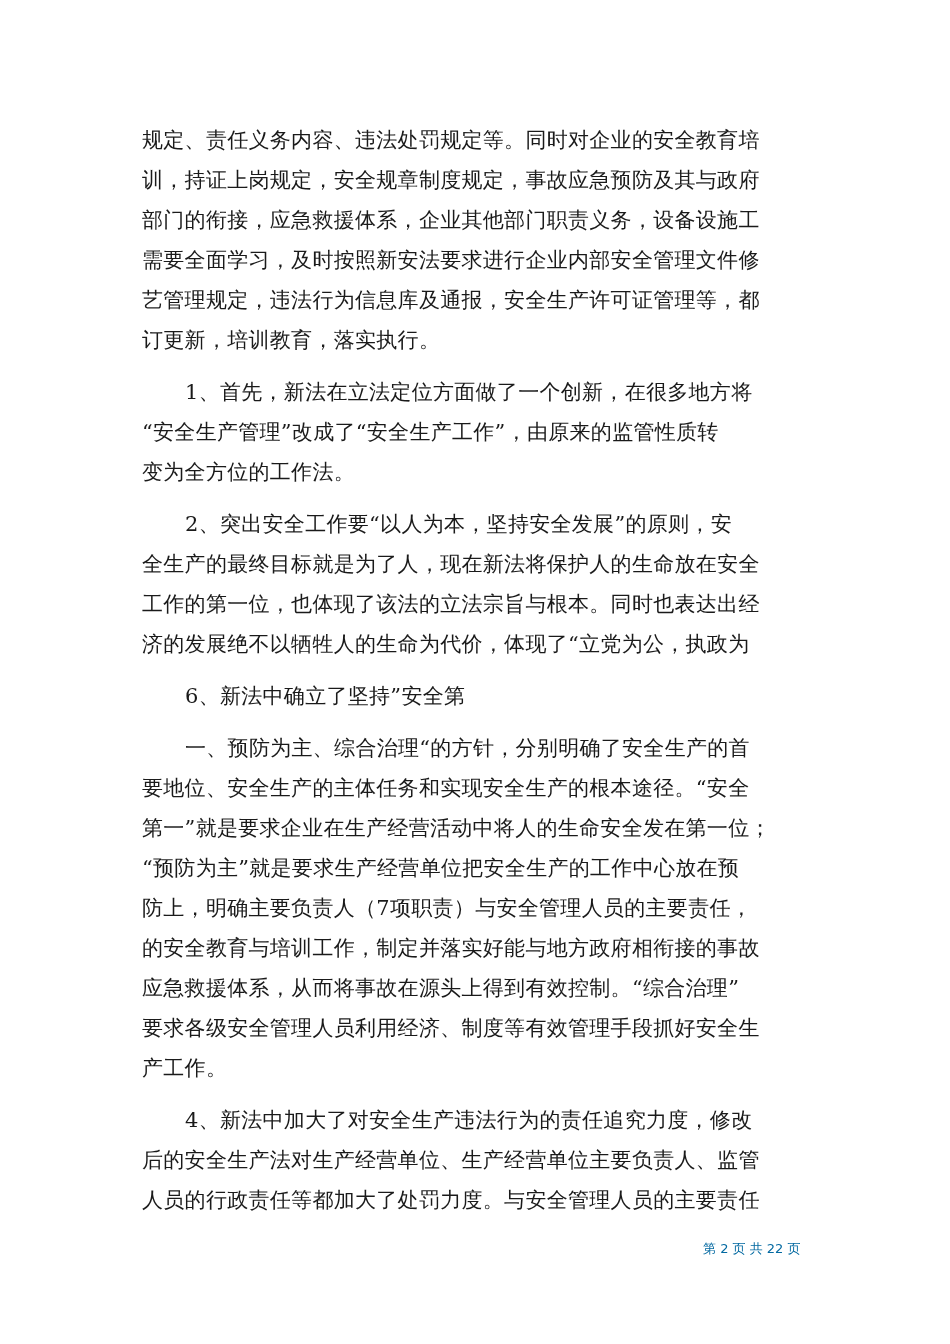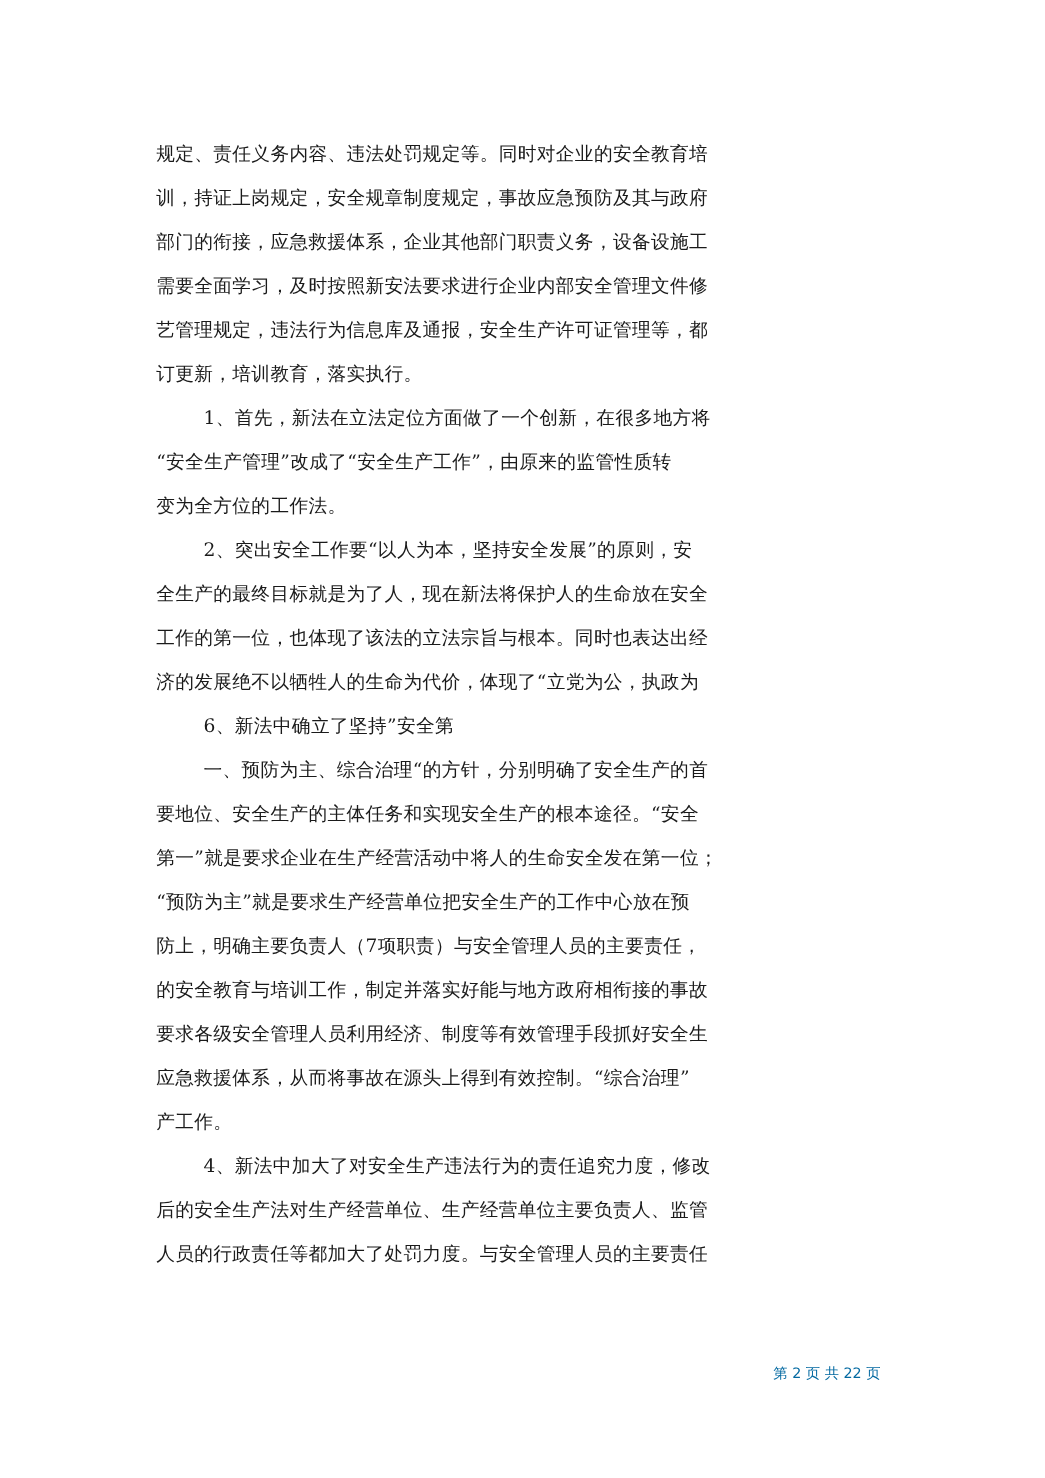--- a/index.html
+++ b/index.html
@@ -26,26 +26,27 @@
   .body-text {
     position: absolute;
     left: 142px;
     top: 120px;
     width: 680px;
   }
   .line {
     display: block;
     height: 40px;
     line-height: 40px;
-    font-size: 17px;
+    font-size: 21px;
     white-space: nowrap;
     letter-spacing: 0.3px;
   }
   .line.indent {
     padding-left: 43px;
+    margin-top: 12px;
   }
   .footer {
     position: absolute;
     left: 703px;
     top: 1240px;
     font-family: "DejaVu Sans", "Liberation Sans", sans-serif;
     font-size: 13px;
     color: #0369a1;
     white-space: nowrap;
   }
@@ -68,22 +69,22 @@
     <span class="line">全生产的最终目标就是为了人，现在新法将保护人的生命放在安全</span>
     <span class="line">工作的第一位，也体现了该法的立法宗旨与根本。同时也表达出经</span>
     <span class="line">济的发展绝不以牺牲人的生命为代价，体现了“立党为公，执政为</span>
     <span class="line indent">6、新法中确立了坚持”安全第</span>
     <span class="line indent">一、预防为主、综合治理“的方针，分别明确了安全生产的首</span>
     <span class="line">要地位、安全生产的主体任务和实现安全生产的根本途径。“安全</span>
     <span class="line">第一”就是要求企业在生产经营活动中将人的生命安全发在第一位；</span>
     <span class="line">“预防为主”就是要求生产经营单位把安全生产的工作中心放在预</span>
     <span class="line">防上，明确主要负责人（7项职责）与安全管理人员的主要责任，</span>
     <span class="line">的安全教育与培训工作，制定并落实好能与地方政府相衔接的事故</span>
+    <span class="line">应急救援体系，从而将事故在源头上得到有效控制。“综合治理”</span>
     <span class="line">要求各级安全管理人员利用经济、制度等有效管理手段抓好安全生</span>
-    <span class="line">应急救援体系，从而将事故在源头上得到有效控制。“综合治理”</span>
     <span class="line">产工作。</span>
     <span class="line indent">4、新法中加大了对安全生产违法行为的责任追究力度，修改</span>
     <span class="line">后的安全生产法对生产经营单位、生产经营单位主要负责人、监管</span>
     <span class="line">人员的行政责任等都加大了处罚力度。与安全管理人员的主要责任</span>
   </div>
 
   <div class="footer">第 2 页 共 22 页</div>
 </div>
 
 </body></html>

